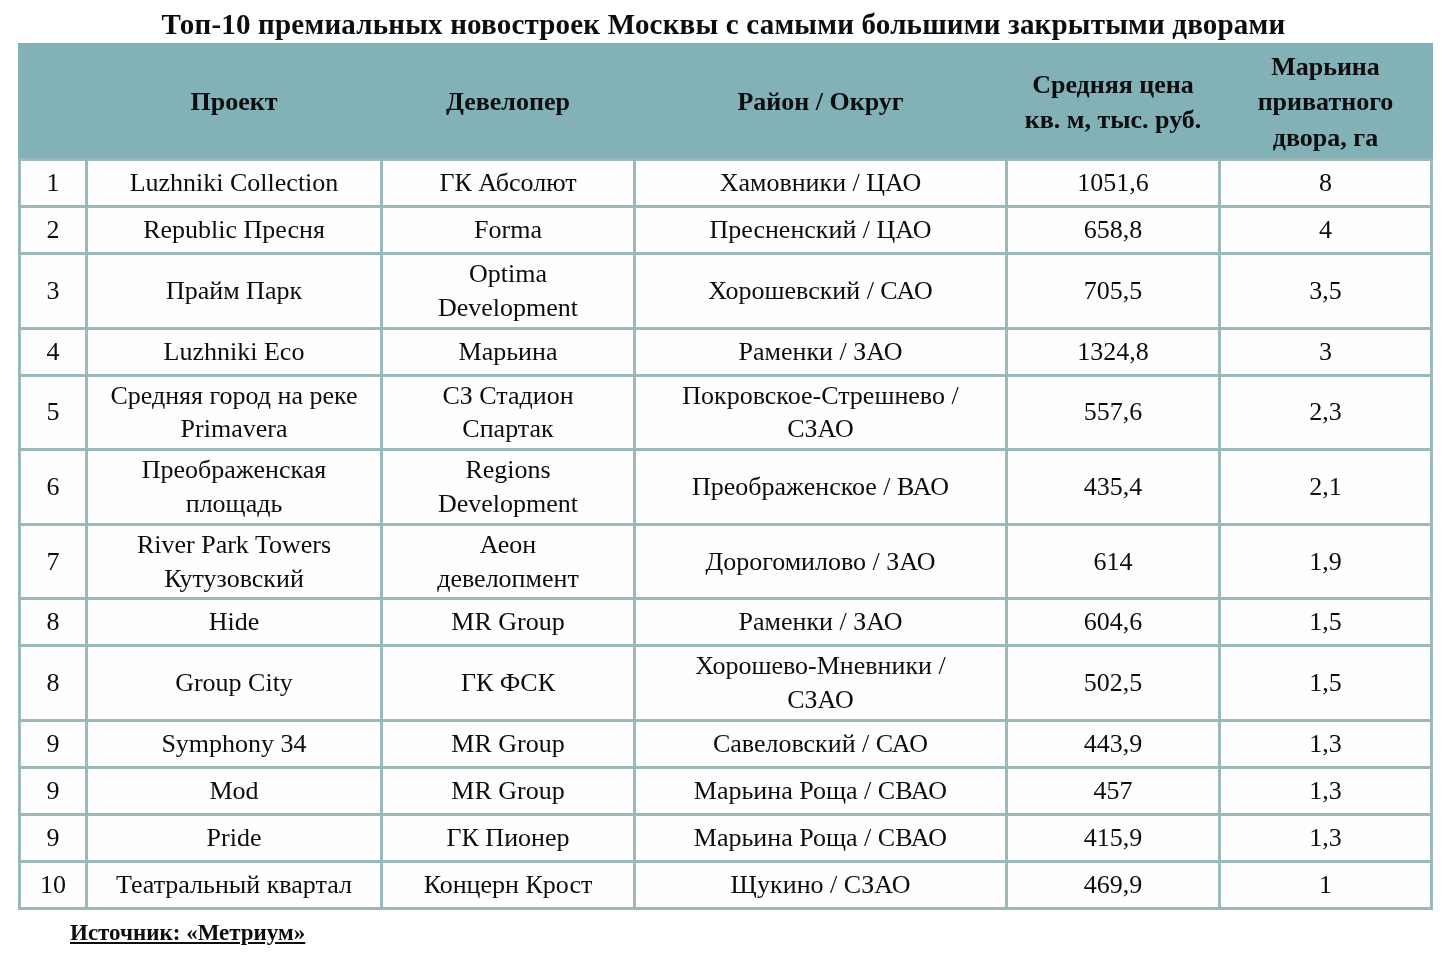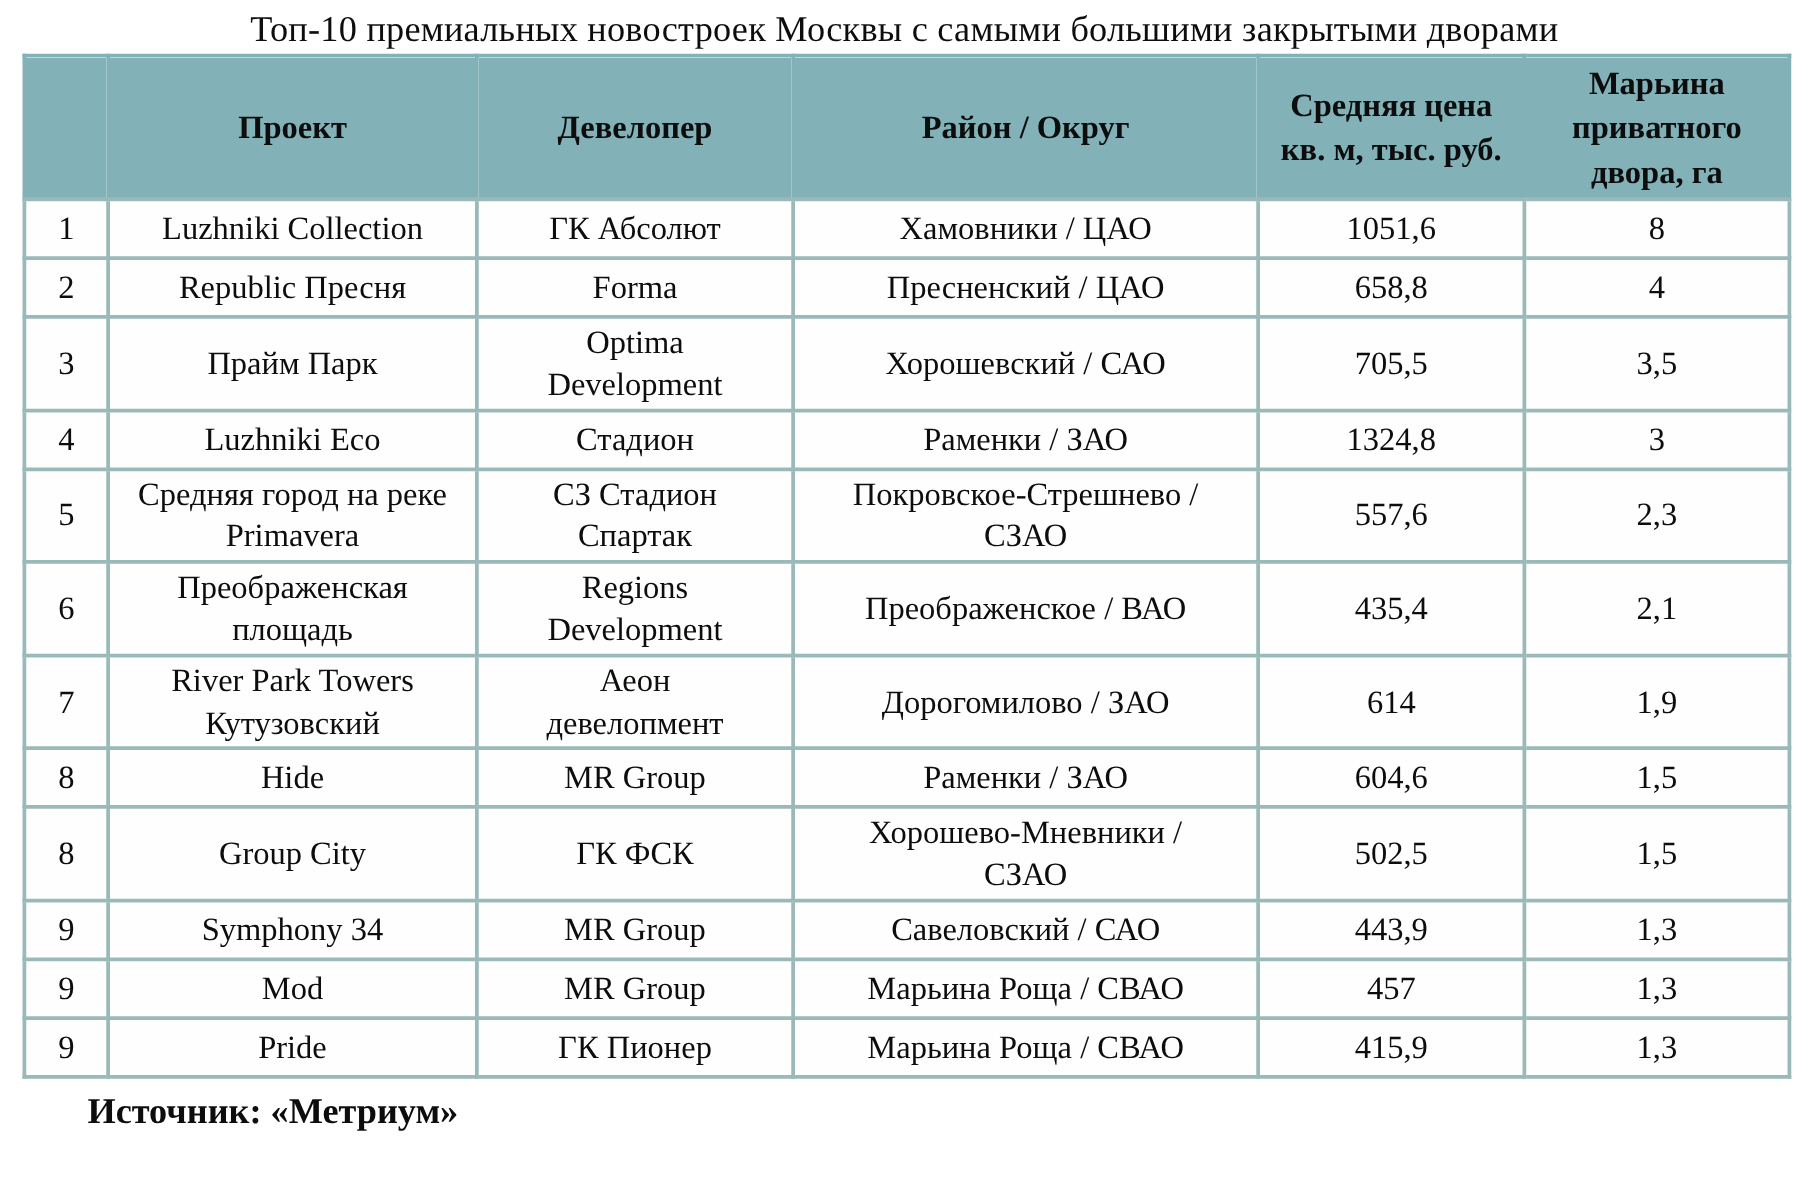--- a/index.html
+++ b/index.html
@@ -7,21 +7,21 @@
     padding: 0;
     width: 1447px;
     height: 959px;
     background: #ffffff;
     overflow: hidden;
     font-family: "Liberation Serif", "DejaVu Serif", serif;
     color: #0d0d0d;
   }
   .title {
     text-align: center;
-    font-weight: normal;
+    font-weight: bold;
     font-size: 29px;
     margin: 8px 10px 2px 10px;
     letter-spacing: 0.2px;
   }
   table.top10 {
     border-collapse: collapse;
     table-layout: fixed;
     margin-left: 18px;
     width: 1412px;
   }
@@ -57,21 +57,22 @@
     height: 40px;
     padding: 2px 8px;
   }
   tbody td.c1 { padding: 2px 9px; font-family: Liberation Serif, serif; }
   tbody td.c2 { padding: 2px 27px; }
   tbody td.c3 { padding: 2px 29px; }
 
   .source {
     margin: 10px 16px 0 70px;
     font-weight: bold;
-    font-size: 29px;
+    font-size: 23px;
+    text-decoration: underline;
   }
 </style>
 </head>
 <body>
 
 <div class="title">Топ-10 премиальных новостроек Москвы с самыми большими закрытыми дворами</div>
 
 <table class="top10">
   <colgroup>
     <col class="c0">
@@ -112,21 +113,21 @@
         <td class="c0">3</td>
         <td class="c1">Прайм Парк</td>
         <td class="c2">Optima Development</td>
         <td class="c3">Хорошевский / САО</td>
         <td class="c4">705,5</td>
         <td class="c5">3,5</td>
       </tr>
       <tr>
         <td class="c0">4</td>
         <td class="c1">Luzhniki Eco</td>
-        <td class="c2">Стадион</td>
+        <td class="c2">Марьина</td>
         <td class="c3">Раменки / ЗАО</td>
         <td class="c4">1324,8</td>
         <td class="c5">3</td>
       </tr>
       <tr>
         <td class="c0">5</td>
         <td class="c1">Средняя город на реке Primavera</td>
         <td class="c2">СЗ Стадион Спартак</td>
         <td class="c3">Покровское-Стрешнево / СЗАО</td>
         <td class="c4">557,6</td>
@@ -181,16 +182,24 @@
         <td class="c5">1,3</td>
       </tr>
       <tr>
         <td class="c0">9</td>
         <td class="c1">Pride</td>
         <td class="c2">ГК Пионер</td>
         <td class="c3">Марьина Роща / СВАО</td>
         <td class="c4">415,9</td>
         <td class="c5">1,3</td>
       </tr>
+      <tr>
+        <td class="c0">10</td>
+        <td class="c1">Театральный квартал</td>
+        <td class="c2">Концерн Крост</td>
+        <td class="c3">Щукино / СЗАО</td>
+        <td class="c4">469,9</td>
+        <td class="c5">1</td>
+      </tr>
     </tbody>
 </table>
 
 <div class="source">Источник: «Метриум»</div>
 
 </body></html>

